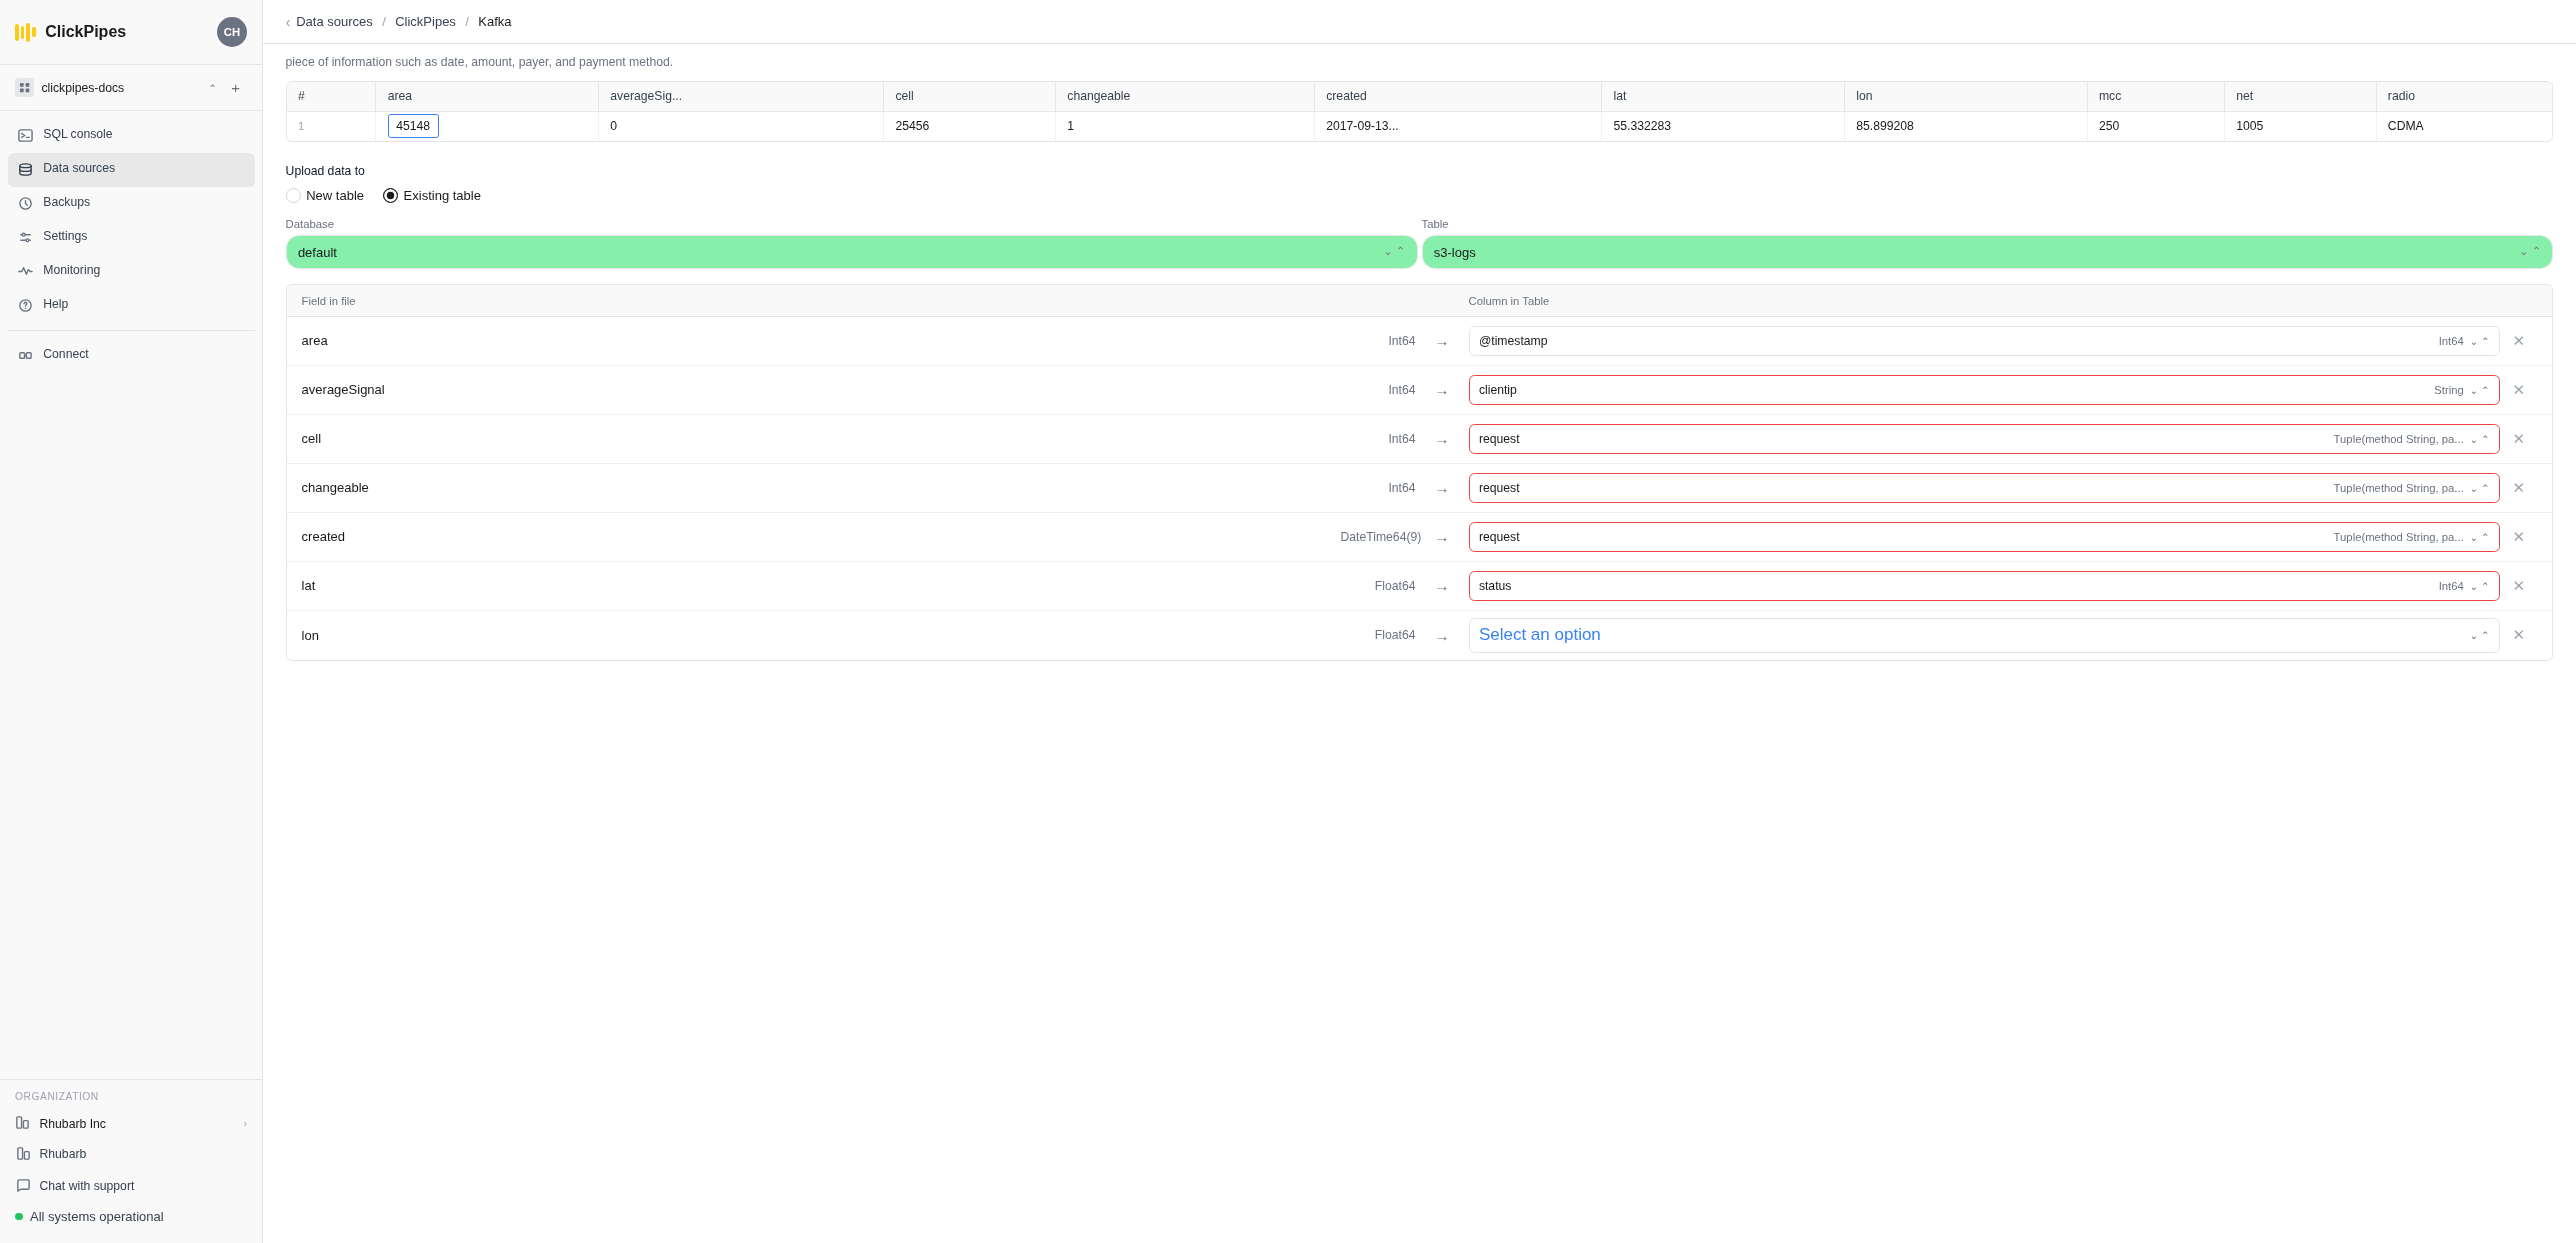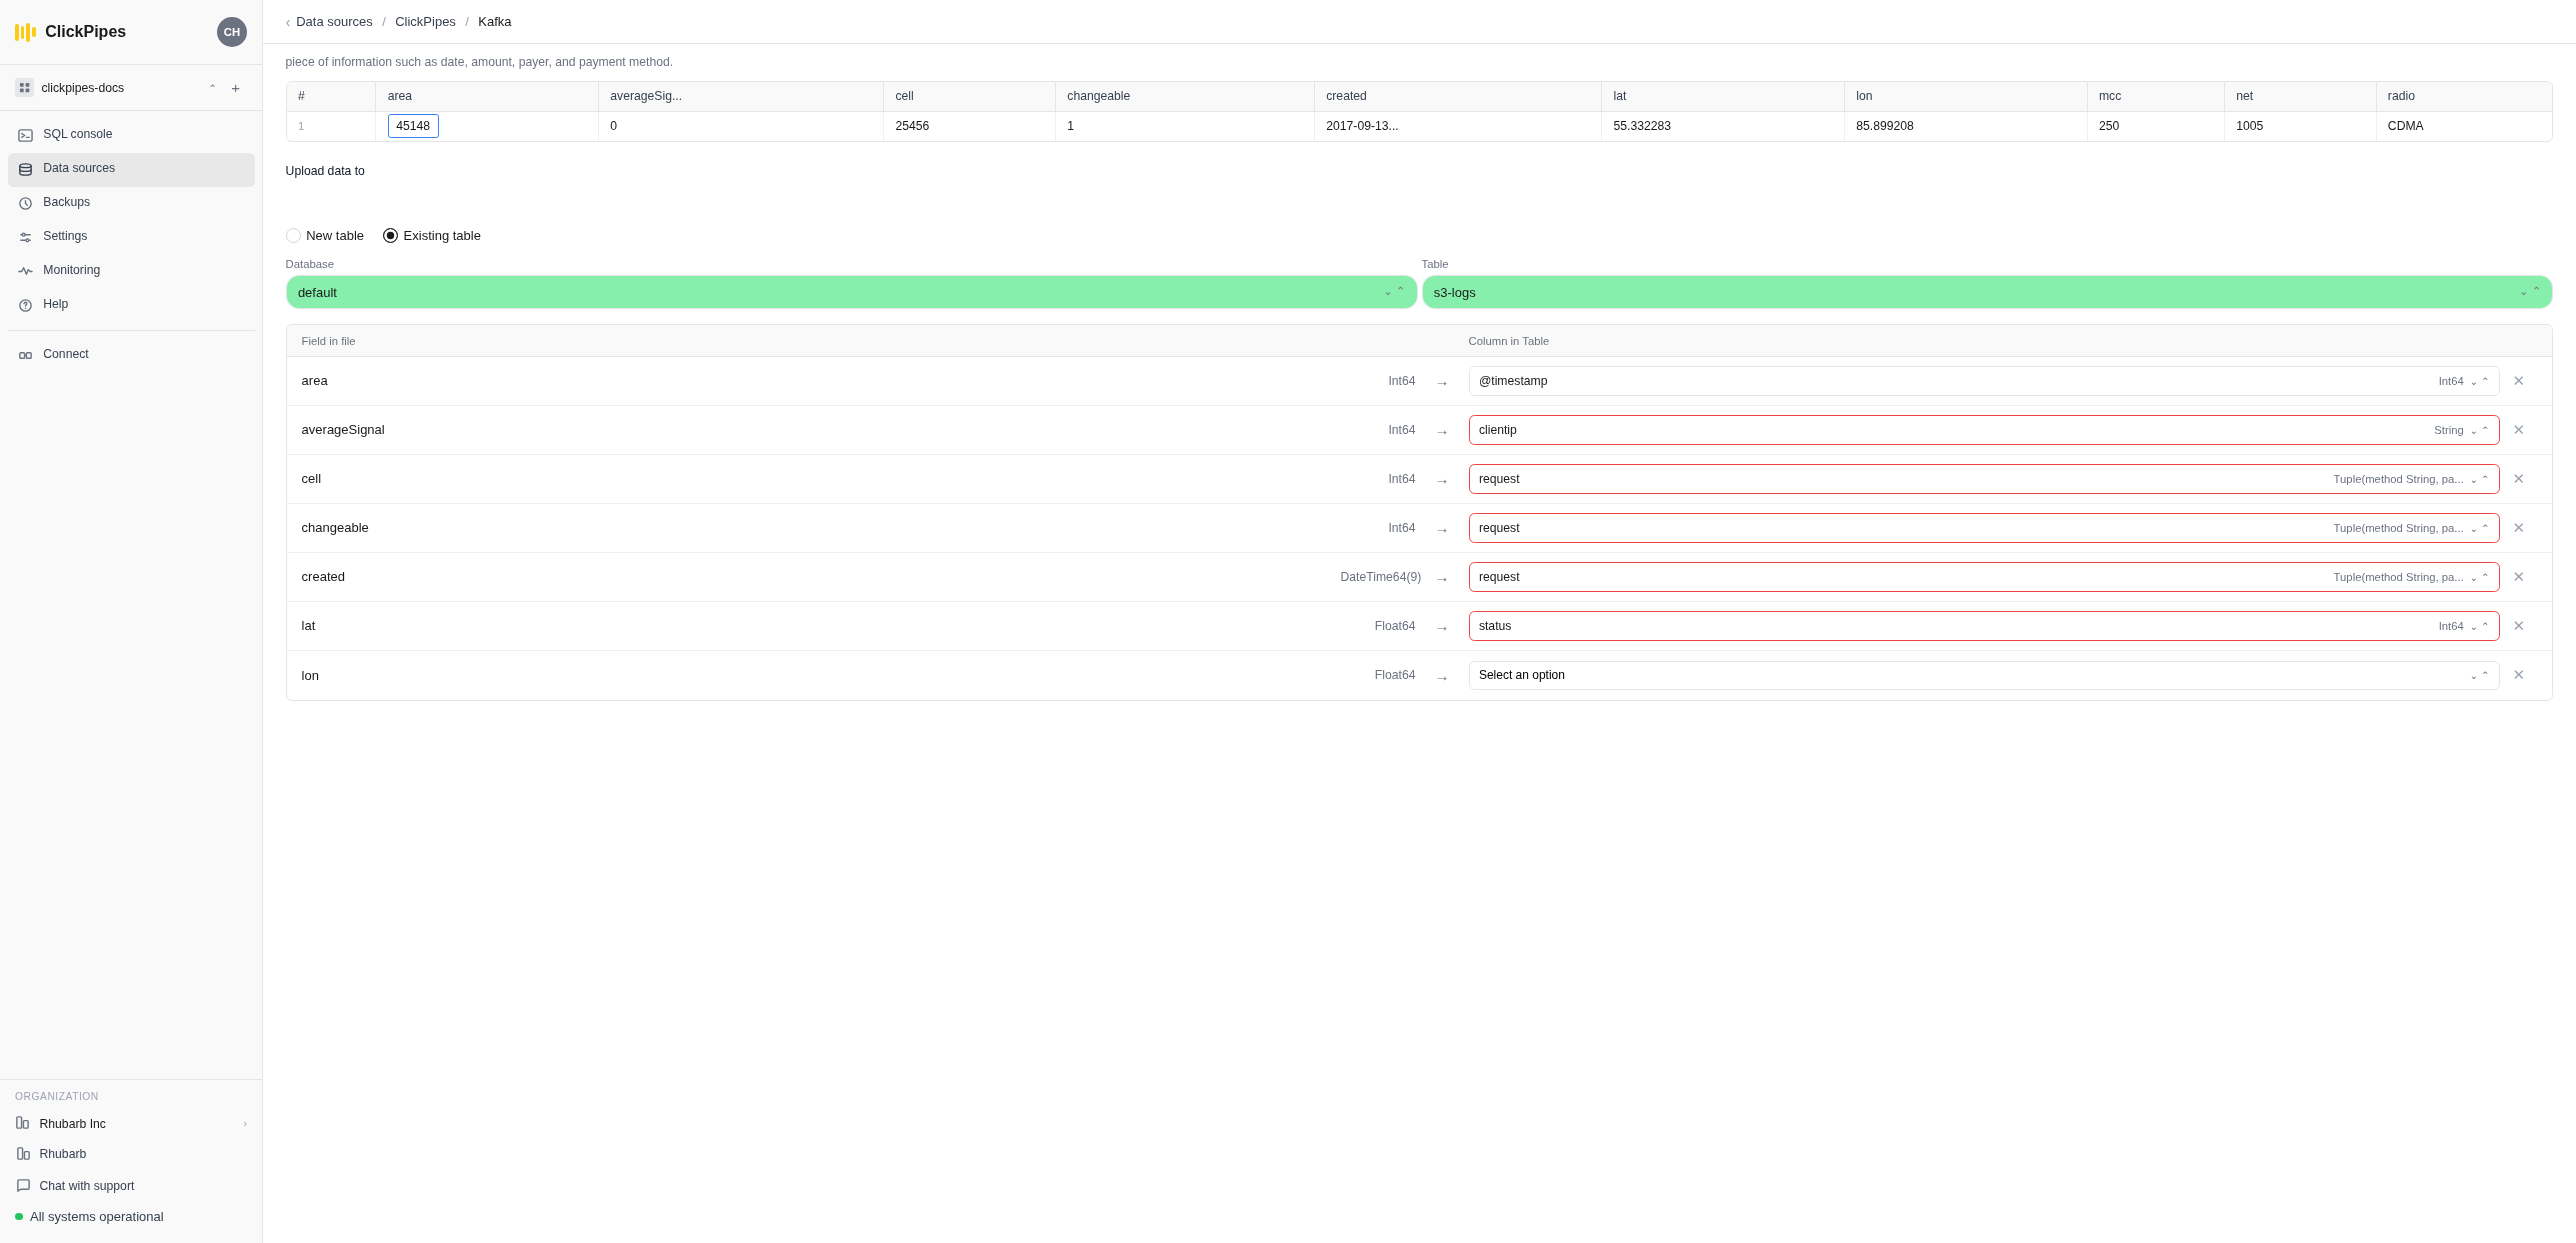--- a/index.html
+++ b/index.html
@@ -60,21 +60,21 @@
     td { border-bottom: 0.9px solid #f0f0f0; border-right: 0.9px solid #f0f0f0; padding: 7.5px 11.3px; white-space: nowrap; }
     td:last-child { border-right: none; }
     tr:last-child td { border-bottom: none; }
     .row-num { color: #9ca3af; font-size: 11.3px; }
     .td-editable { border: 1.9px solid #3b82f6; border-radius: 2.8px; padding: 3.8px 7.5px; outline: none; }
 
     
     .upload-section { margin-bottom: 15px; }
     .upload-label { font-size: 12.2px; color: #0f172a; margin-bottom: 9.4px; }
     .radio-group { display: flex; align-items: center; gap: 19px; }
-    .radio-option { display: flex; align-items: center; gap: 5.6px; cursor: pointer; font-size: 13px; margin-top: 40px; }
+    .radio-option { display: flex; align-items: center; gap: 5.6px; cursor: pointer; font-size: 13px; }
     .radio-circle { width: 15px; height: 15px; border-radius: 50%; border: 1.9px solid #d1d5db; background: #fff; flex-shrink: 0; }
     .radio-circle.selected { border-color: #1a1a1a; background: #1a1a1a; box-shadow: inset 0 0 0 2.8px #fff; }
 
     
     .selectors-row { display: flex; gap: 4px; margin-bottom: 15px; }
     .selector-group { flex: 1; }
     .selector-label { font-size: 11.3px; color: #6b7280; margin-bottom: 5.6px; }
     .selector-input { width: 100%; border: 0.9px solid #e5e5e5; border-radius: 13px; padding: 8.5px 11.3px; font-size: 13px; display: flex; align-items: flex-start; justify-content: space-between; cursor: pointer; background: #86efac; }
     .selector-input .chevron { color: #6b7280; font-size: 11.3px; }
 
@@ -85,21 +85,21 @@
     .mapping-row:last-child { border-bottom: none; }
     .field-name { font-size: 13px; color: #1a1a1a; }
     .field-type { font-size: 12.2px; color: #6b7280; text-align: right; }
     .arrow { font-size: 15px; color: #6b7280; text-align: center; }
     .col-select { border: 0.9px solid #e5e5e5; border-radius: 5.6px; padding: 6.6px 9.4px; font-size: 12.2px; display: flex; align-items: center; justify-content: space-between; cursor: pointer; background: #fff; }
     .col-select.error { border-color: #ef4444; }
     .col-select .col-name { flex: 1; }
     .col-select .col-type { color: #6b7280; font-size: 11.3px; margin-right: 5.6px; }
     .col-select .col-chevron { color: #6b7280; font-size: 10.3px; }
     .remove-btn { width: 22.6px; height: 22.6px; border-radius: 3.8px; border: none; background: transparent; cursor: pointer; color: #9ca3af; font-size: 15px; display: flex; align-items: center; justify-content: center; }
-    .col-select-placeholder { color: #000000; flex: 1; font-size: 12px; }
+    .col-select-placeholder { color: #3b82f6; flex: 1; font-size: 17px; }
   </style>
 </head>
 <body>
 
 <div class="sidebar">
 
   <div class="sidebar-logo">
     <div class="logo-icon">
       <div class="logo-bar"></div>
       <div class="logo-bar"></div>

